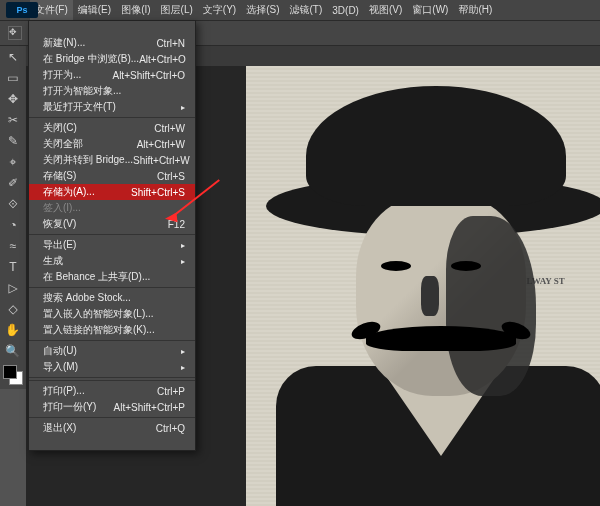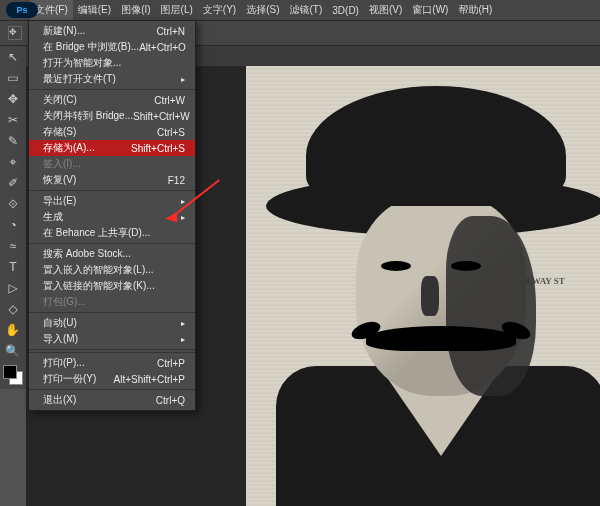--- a/index.html
+++ b/index.html
@@ -1,18 +1,18 @@
 <!DOCTYPE html>
 <html><head>
 <meta charset="utf-8">
 <style>
 *{margin:0;padding:0;box-sizing:border-box;font-family:"Microsoft YaHei",sans-serif;-webkit-font-smoothing:antialiased}
 body{background:#535353;width:600px;height:506px;overflow:hidden;position:relative}
 .menubar{background:#454545;height:20px;display:flex;align-items:center;padding-left:30px;color:#ddd;font-size:10px;position:relative;z-index:3}
-.ps-logo{position:absolute;left:6px;top:2px;width:32px;height:16px;background:#001e36;border-radius:8px;color:#31a8ff;font-size:9px;font-weight:bold;display:flex;align-items:center;justify-content:center}
+.ps-logo{position:absolute;left:6px;top:2px;width:32px;height:16px;background:#001e36;border-radius:2px;color:#31a8ff;font-size:9px;font-weight:bold;display:flex;align-items:center;justify-content:center}
 .menu-item{padding:11px 5px;cursor:default}
 .menu-item.active{background:#5a5a5a}
 .options-bar{background:#454545;height:26px;border-top:1px solid #2a2a2a;border-bottom:1px solid #2a2a2a;display:flex;align-items:center;padding-left:8px;gap:6px;color:#ccc;font-size:9px;position:relative;z-index:1}
 .opt-icon{width:14px;height:14px;border:1px solid #666;display:inline-block}
 .opt-seg{display:flex;gap:2px;align-items:center}
 .checkbox{width:10px;height:10px;border:1px solid #888;background:#333}
 .toolbox{position:absolute;left:0;top:46px;width:26px;background:#454545;z-index:1}
 .tool{width:24px;height:20px;display:flex;align-items:center;justify-content:center;color:#ccc;font-size:12px;margin:1px}
 .swatches{margin-top:4px;position:relative;height:24px}
 .sw-fg{position:absolute;left:3px;top:0;width:14px;height:14px;background:#000;border:1px solid #888}
@@ -31,21 +31,21 @@
 .eye-r{position:absolute;left:205px;top:195px;width:30px;height:10px;background:#000;border-radius:50%}
 .nose{position:absolute;left:175px;top:210px;width:18px;height:40px;background:#333;border-radius:30%}
 .mustache{position:absolute;left:120px;top:260px;width:150px;height:25px;background:#000;border-radius:50% 50% 30% 30%}
 .mustache::before,.mustache::after{content:"";position:absolute;width:30px;height:15px;background:#000;border-radius:50%;top:-3px}
 .mustache::before{left:-15px;transform:rotate(-20deg)}
 .mustache::after{right:-15px;transform:rotate(20deg)}
 .jacket{position:absolute;left:30px;top:300px;width:330px;height:250px;background:#1a1a1a;border-radius:40px 40px 0 0}
 .collar{position:absolute;left:140px;top:310px;width:110px;height:80px;background:#c8c2b4;clip-path:polygon(50% 100%,0 0,100% 0)}
 .np-text{position:absolute;font-family:serif;color:#555;font-weight:bold}
 
-.dropdown{position:absolute;left:28px;top:20px;width:168px;background:#4a4a4a;border:1px solid #222;box-shadow:3px 3px 8px rgba(0,0,0,0.5);z-index:10;color:#e8e8e8;font-size:10px;padding:2px 0}
+.dropdown{position:absolute;left:28px;top:20px;width:168px;background:#4a4a4a;border:1px solid #222;box-shadow:3px 3px 8px rgba(0,0,0,0.5);z-index:10;color:#e8e8e8;font-size:10px;padding:14px 0}
 .dd-row{display:flex;justify-content:space-between;padding:2px 10px 2px 14px;align-items:center;height:16px;white-space:nowrap}
 .dd-row.hover{background:#b91c1c;color:#fff}
 .dd-row.disabled{color:#888}
 .dd-sep{height:1px;background:#333;margin:2px 0}
 .dd-sub::after{content:"▸";font-size:8px;margin-left:4px}
 .arrow{position:absolute;z-index:15;pointer-events:none}
 .arrow-line{position:absolute;left:172px;top:170px;width:60px;height:2px;background:#ff2a2a;transform:rotate(-38deg);transform-origin:left center}
 .arrow-head{position:absolute;left:165px;top:167px;width:0;height:0;border-right:12px solid #ff2a2a;border-top:5px solid transparent;border-bottom:5px solid transparent;transform:rotate(-6deg)}
 </style>
 </head>
@@ -130,31 +130,39 @@
 <div class="dropdown" id="file-dropdown">
     <div class="dd-row">
       <span>新建(N)...</span>
       <span>Ctrl+N</span>
     </div>
     <div class="dd-row">
       <span>在 Bridge 中浏览(B)...</span>
       <span>Alt+Ctrl+O</span>
     </div>
     <div class="dd-row">
+      <span>打开为...</span>
+      <span>Alt+Shift+Ctrl+O</span>
+    </div>
+    <div class="dd-row">
       <span>打开为智能对象...</span>
       <span></span>
     </div>
     <div class="dd-row dd-sub">
       <span>最近打开文件(T)</span>
       <span></span>
     </div>
     <div class="dd-sep"></div>
     <div class="dd-row">
       <span>关闭(C)</span>
       <span>Ctrl+W</span>
+    </div>
+    <div class="dd-row">
+      <span>关闭全部</span>
+      <span>Alt+Ctrl+W</span>
     </div>
     <div class="dd-row">
       <span>关闭并转到 Bridge...</span>
       <span>Shift+Ctrl+W</span>
     </div>
     <div class="dd-row">
       <span>存储(S)</span>
       <span>Ctrl+S</span>
     </div>
     <div class="dd-row hover">
@@ -188,24 +196,20 @@
       <span></span>
     </div>
     <div class="dd-row">
       <span>置入嵌入的智能对象(L)...</span>
       <span></span>
     </div>
     <div class="dd-row">
       <span>置入链接的智能对象(K)...</span>
       <span></span>
     </div>
-    <div class="dd-row disabled">
-      <span>打包(G)...</span>
-      <span></span>
-    </div>
     <div class="dd-sep"></div>
     <div class="dd-row dd-sub">
       <span>自动(U)</span>
       <span></span>
     </div>
     <div class="dd-row dd-sub">
       <span>导入(M)</span>
       <span></span>
     </div>
     <div class="dd-sep"></div>

